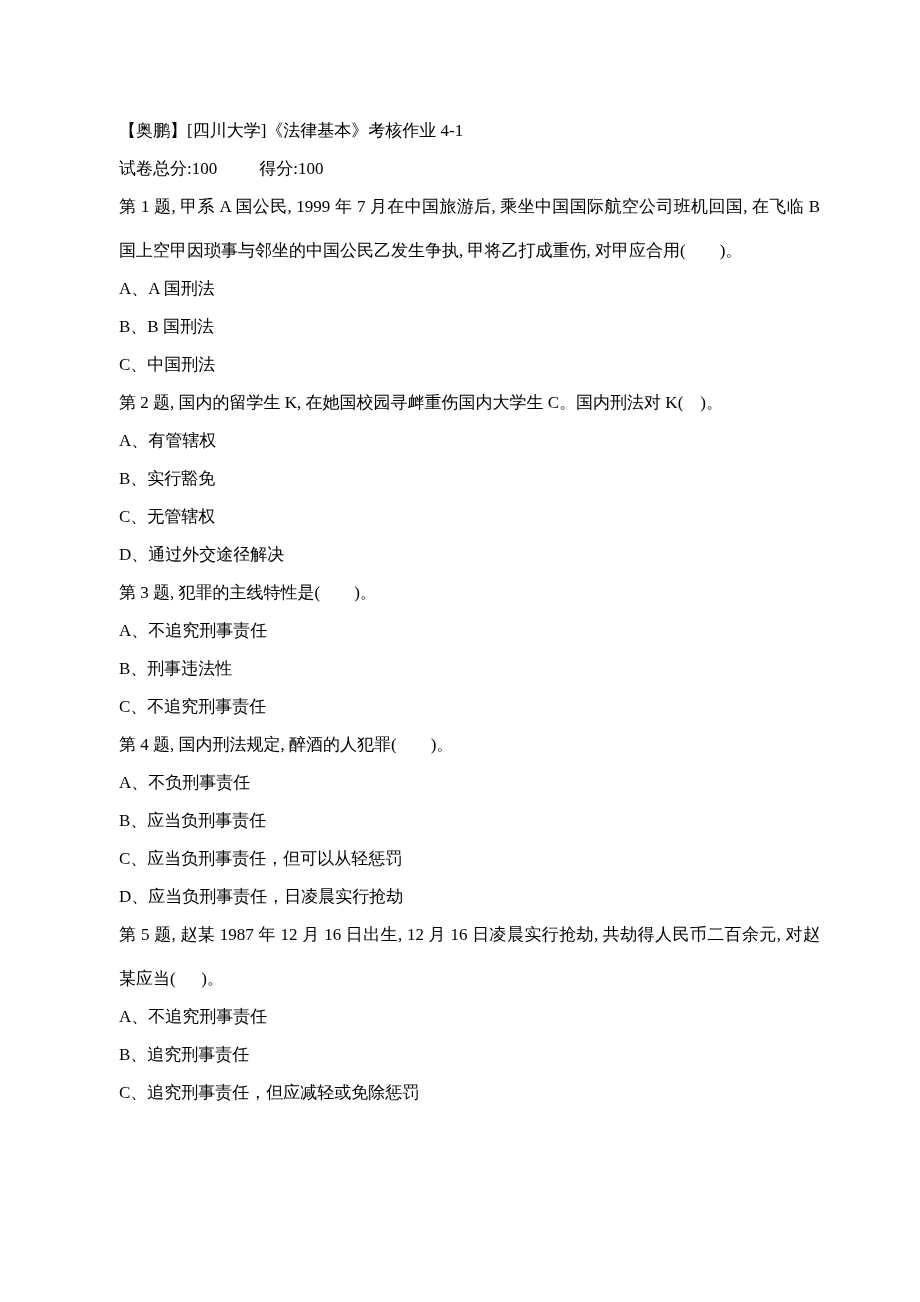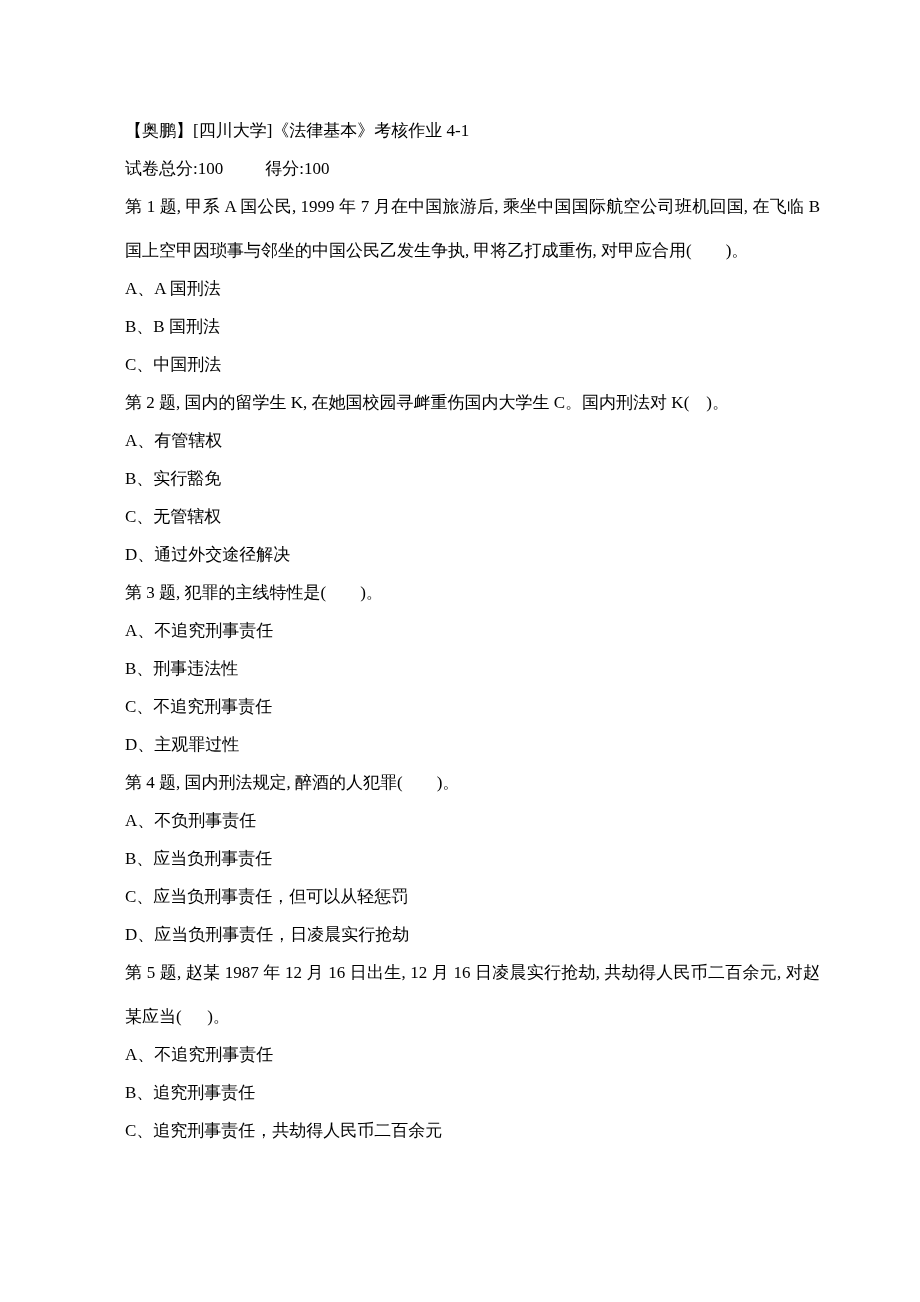--- a/index.html
+++ b/index.html
@@ -17,21 +17,21 @@
   .page {
     box-sizing: border-box;
     width: 920px;
     height: 1302px;
     padding: 109px 100px 0 115px;
     background: #ffffff;
   }
   p.line {
     font-size: 17px;
     line-height: 44px;
-    margin: 0 0 -6px 10px;
+    margin: 0 0 -6px 4px;
     white-space: pre-wrap;
     text-align: justify;
     word-break: break-all;
   }
   .score-gap {
     display: inline-block;
     width: 42px;
   }
   .question { margin: 0; }
 </style>
@@ -57,31 +57,30 @@
     <p class="line">B、实行豁免</p>
     <p class="line">C、无管辖权</p>
     <p class="line">D、通过外交途径解决</p>
   </div>
 
   <div class="question">
     <p class="line">第 3 题, 犯罪的主线特性是(        )。</p>
     <p class="line">A、不追究刑事责任</p>
     <p class="line">B、刑事违法性</p>
     <p class="line">C、不追究刑事责任</p>
-    <p class="line">D、主观罪过性</p>
   </div>
 
   <div class="question">
     <p class="line">第 4 题, 国内刑法规定, 醉酒的人犯罪(        )。</p>
     <p class="line">A、不负刑事责任</p>
     <p class="line">B、应当负刑事责任</p>
     <p class="line">C、应当负刑事责任，但可以从轻惩罚</p>
     <p class="line">D、应当负刑事责任，日凌晨实行抢劫</p>
   </div>
 
   <div class="question">
     <p class="line">第 5 题, 赵某 1987 年 12 月 16 日出生, 12 月 16 日凌晨实行抢劫, 共劫得人民币二百余元, 对赵某应当(      )。</p>
     <p class="line">A、不追究刑事责任</p>
     <p class="line">B、追究刑事责任</p>
-    <p class="line">C、追究刑事责任，共劫得人民币二百余元</p>
+    <p class="line">C、追究刑事责任，但应减轻或免除惩罚</p>
   </div>
 
 </div>
 
 </body></html>

